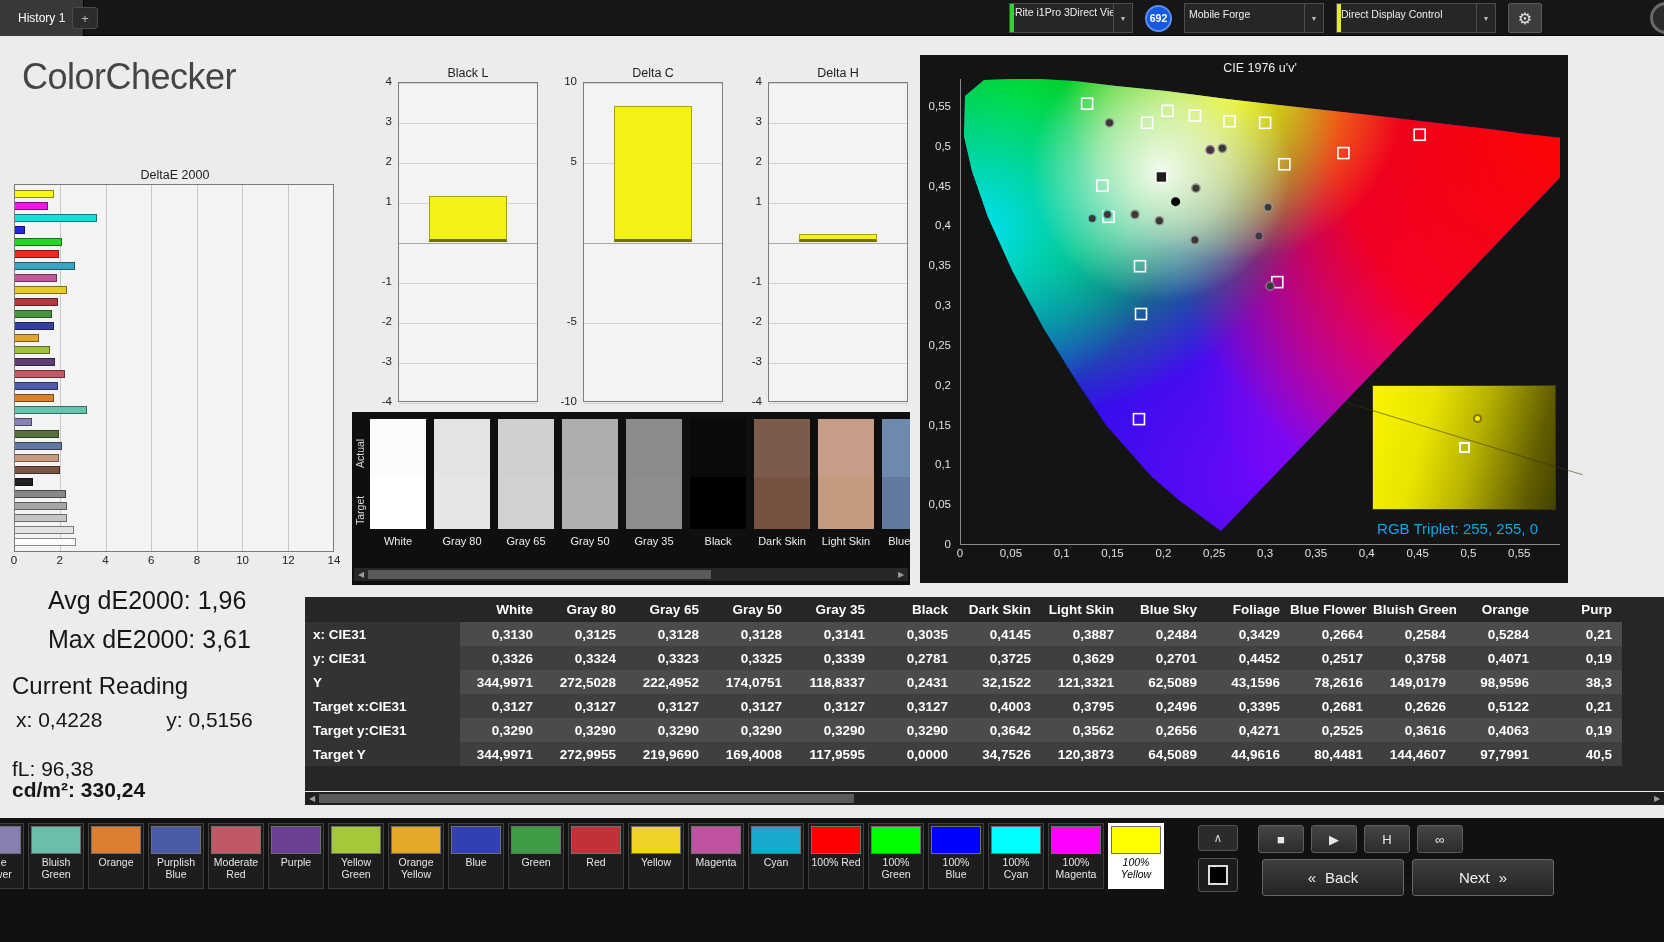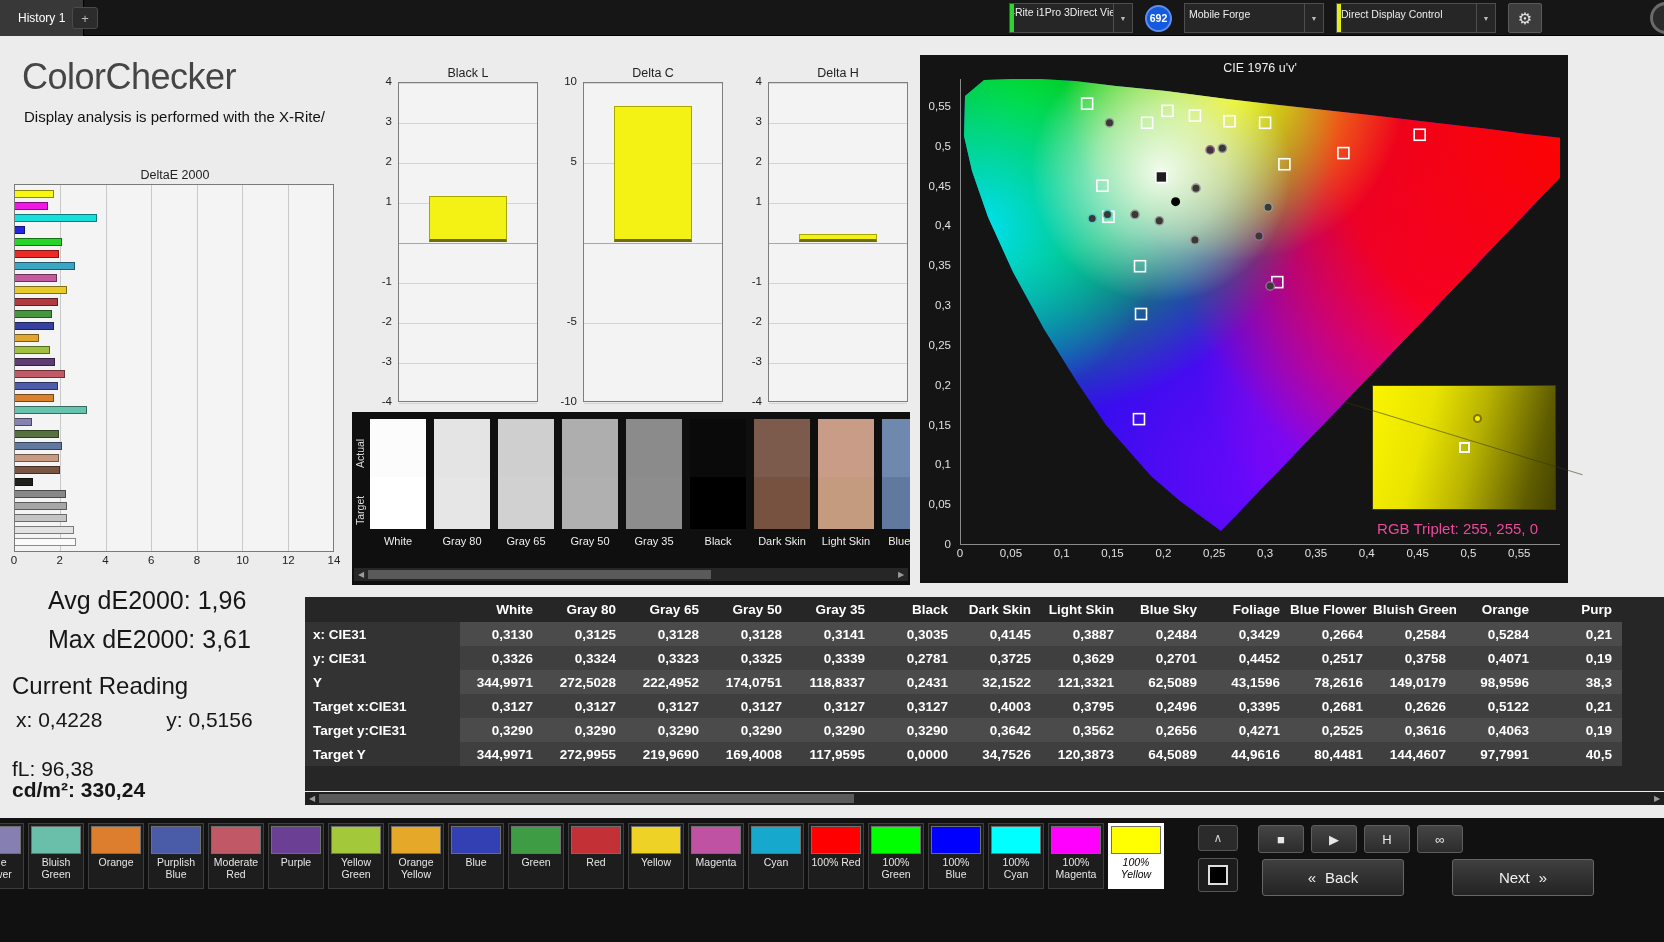--- a/index.html
+++ b/index.html
@@ -72,21 +72,21 @@
   .cie-title { position:absolute; left:40px; top:6px; width:600px; text-align:center; color:#eee; font-size:12.5px; }
   .cie-yticks { position:absolute; left:0; top:0; width:36px; bottom:0; }
   .cie-ytick { position:absolute; right:5px; font-size:11.5px; color:#e0e0e0; white-space:nowrap; }
   .cie-xticks { position:absolute; left:0; top:492px; width:100%; height:16px; }
   .cie-xtick { position:absolute; transform:translateX(-50%); font-size:11.5px; color:#e0e0e0; white-space:nowrap; }
   #cie-svg { position:absolute; left:40px; top:24px; }
   .cie-inset { position:absolute; left:452px; top:330px; width:184px; height:125px; border:1px solid #3a3a10; background:linear-gradient(105deg,#fbf500 0%,#e9e300 30%,#b7b200 55%,#605d00 85%,#454300 100%); }
   .inset-diag { position:absolute; left:-18%; top:42%; width:136%; height:1px; background:rgba(55,55,0,0.55); transform:rotate(17deg); }
   .inset-dot { position:absolute; left:100px; top:28px; width:9px; height:9px; border-radius:50%; background:#ffee00; border:2px solid #7a7400; }
   .inset-square { position:absolute; left:86px; top:56px; width:11px; height:11px; border:2px solid #fff; }
-  .cie-rgb { position:absolute; right:30px; top:465px; color:#ec4899; font-size:15px; }
+  .cie-rgb { position:absolute; right:30px; top:465px; color:#0ea5e9; font-size:15px; }
 
   
   .data-table { position:absolute; left:305px; top:597px; width:1359px; height:194px; background:#262626; overflow:hidden; }
   .data-table table { border-collapse:collapse; table-layout:fixed; width:1317px; }
   .data-table th, .data-table td { height:24px; padding:0 10px 0 0; font-size:13.5px; color:#fff; text-align:right; white-space:nowrap; overflow:hidden; font-weight:bold; }
   .data-table thead th { background:#262626; height:25px; }
   .data-table .lbl-col { width:155px; }
   .data-table th:not(.lbl-col) { width:83px; }
   .data-table tbody tr:nth-child(odd) td { background:#4b4b4b; }
   .data-table tbody tr:nth-child(even) td { background:#3f3f3f; }
@@ -102,21 +102,21 @@
   .plabel { font-size:10.5px; line-height:1.18; color:#e6e6e6; text-align:center; margin-top:2px; height:25px; overflow:hidden; }
   .patch.selected { background:#fff; border-color:#fff; }
   .patch.selected .plabel { color:#000;font-style:italic; }
   .util-chevron { position:absolute; left:1198px; top:7px; width:40px; height:26px; background:#2b2b2b; border:1px solid #555; border-radius:3px; color:#ccc; font-size:12px; display:flex; align-items:center; justify-content:center; }
   .util-square { position:absolute; left:1198px; top:40px; width:40px; height:34px; background:#1c1c1c; border:1px solid #555; border-radius:3px; display:flex; align-items:center; justify-content:center; }
   .util-square .blk { width:20px; height:20px; background:#000; border:2px solid #ddd; }
   .playback { position:absolute; left:1258px; top:7px; display:flex; gap:7px; }
   .pb-btn { width:46px; height:28px; background:linear-gradient(#454545,#2c2c2c); border:1px solid #5e5e5e; border-radius:3px; color:#e8e8e8; display:flex; align-items:center; justify-content:center; font-size:13px; }
   .nav-btn { position:absolute; top:41px; width:142px; height:37px; background:linear-gradient(#3f3f3f,#232323); border:1px solid #666; border-radius:3px; color:#f0f0f0; font-size:15px; display:flex; align-items:center; justify-content:center; gap:9px; }
   .nav-back { left:1262px; }
-  .nav-next { left:1412px;margin-left:40px; }
+  .nav-next { left:1412px; }
 </style>
 </head>
 <body>
 
 <div id="app">
 
   <div class="topbar">
     <div class="tab">History 1</div>
     <div class="tab-add">+</div>
     <div class="topbar-right">
@@ -145,21 +145,20 @@
       </div>
       <div class="gear-btn">
         <span>⚙</span>
       </div>
       <div class="partial-circle"></div>
     </div>
   </div>
 
   <div class="page-title">ColorChecker</div>
   <div class="page-desc">
-    <div>Display analysis is performed with the X-Rite/</div>
   </div>
 
   <div class="deltae-chart">
     <div class="de-title">DeltaE 2000</div>
     <div class="de-plot">
         <div class="de-grid" style="left: 14.2857%;"></div>
         <div class="de-grid" style="left: 28.5714%;"></div>
         <div class="de-grid" style="left: 42.8571%;"></div>
         <div class="de-grid" style="left: 57.1429%;"></div>
         <div class="de-grid" style="left: 71.4286%;"></div>

